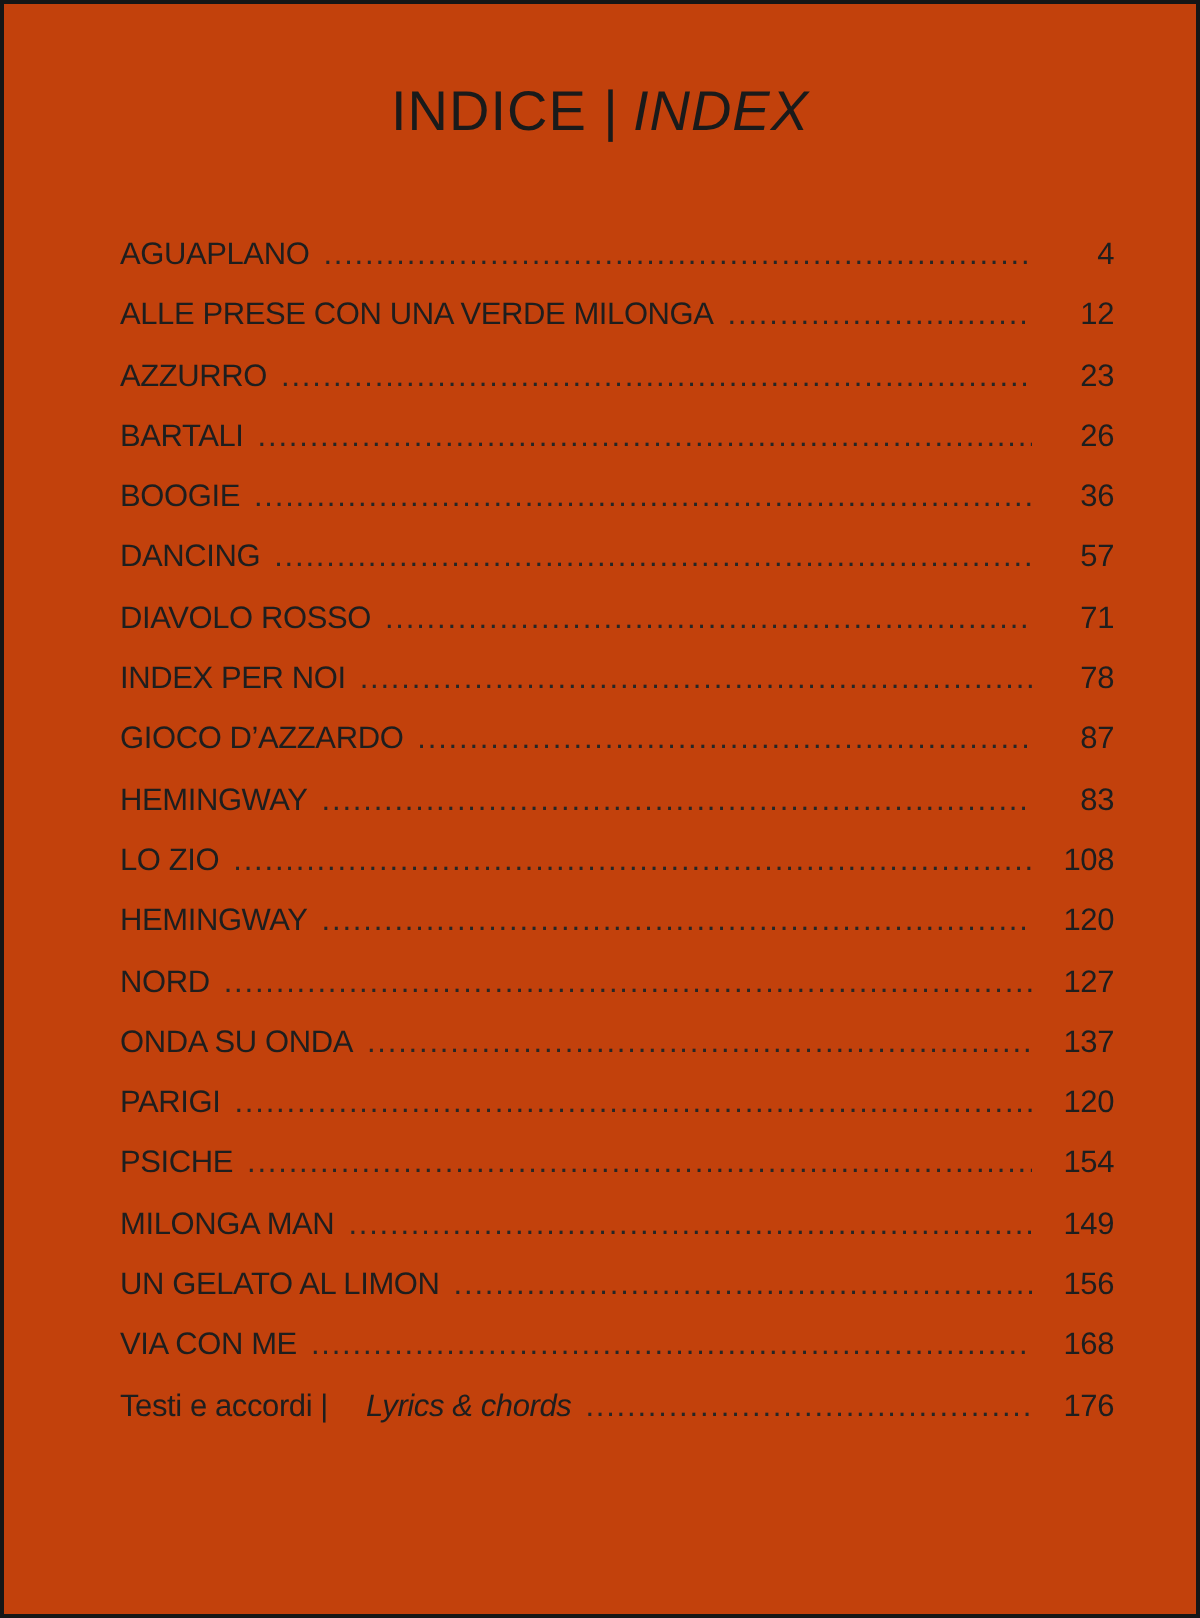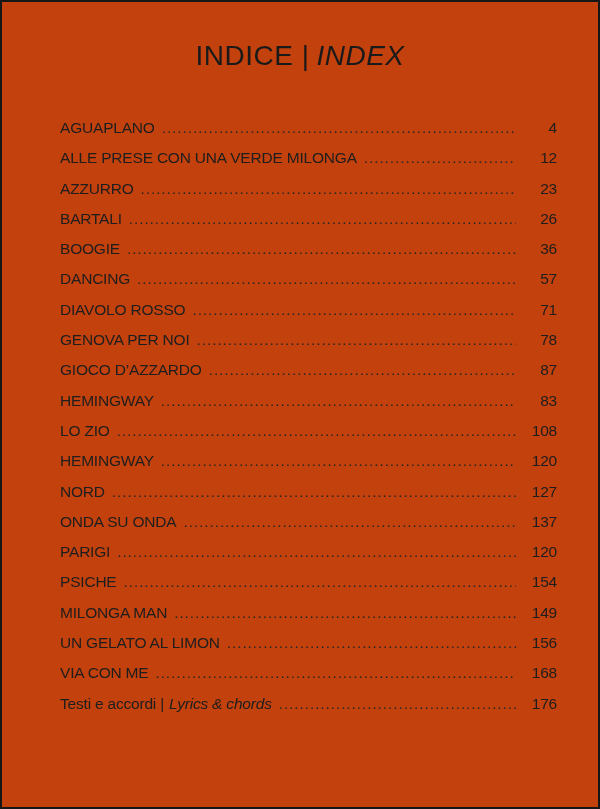--- a/index.html
+++ b/index.html
@@ -42,21 +42,21 @@
     align-items: baseline;
     line-height: 30.3px;
     font-size: 15.5px;
     letter-spacing: -0.2px;
     white-space: nowrap;
   }
   .toc-row .entry-title {
     flex: 0 0 auto;
   }
   .toc-row .italic {
-    margin-left: 5px;
+    margin-left: 19px;
     flex: 0 0 auto;
   }
   .toc-row .italic:empty {
     display: none;
   }
   .leader {
     flex: 1 1 auto;
     overflow: hidden;
     margin: 0 9px 0 7px;
     color: #262626;
@@ -115,21 +115,21 @@
     <span class="leader"></span>
     <span class="pagenum">57</span>
   </div>
       <div class="toc-row">
     <span class="entry-title">DIAVOLO ROSSO</span>
 
     <span class="leader"></span>
     <span class="pagenum">71</span>
   </div>
       <div class="toc-row">
-    <span class="entry-title">GENOVA PER NOI</span>
+    <span class="entry-title">INDEX PER NOI</span>
 
     <span class="leader"></span>
     <span class="pagenum">78</span>
   </div>
       <div class="toc-row">
     <span class="entry-title">GIOCO D’AZZARDO</span>
 
     <span class="leader"></span>
     <span class="pagenum">87</span>
   </div>

